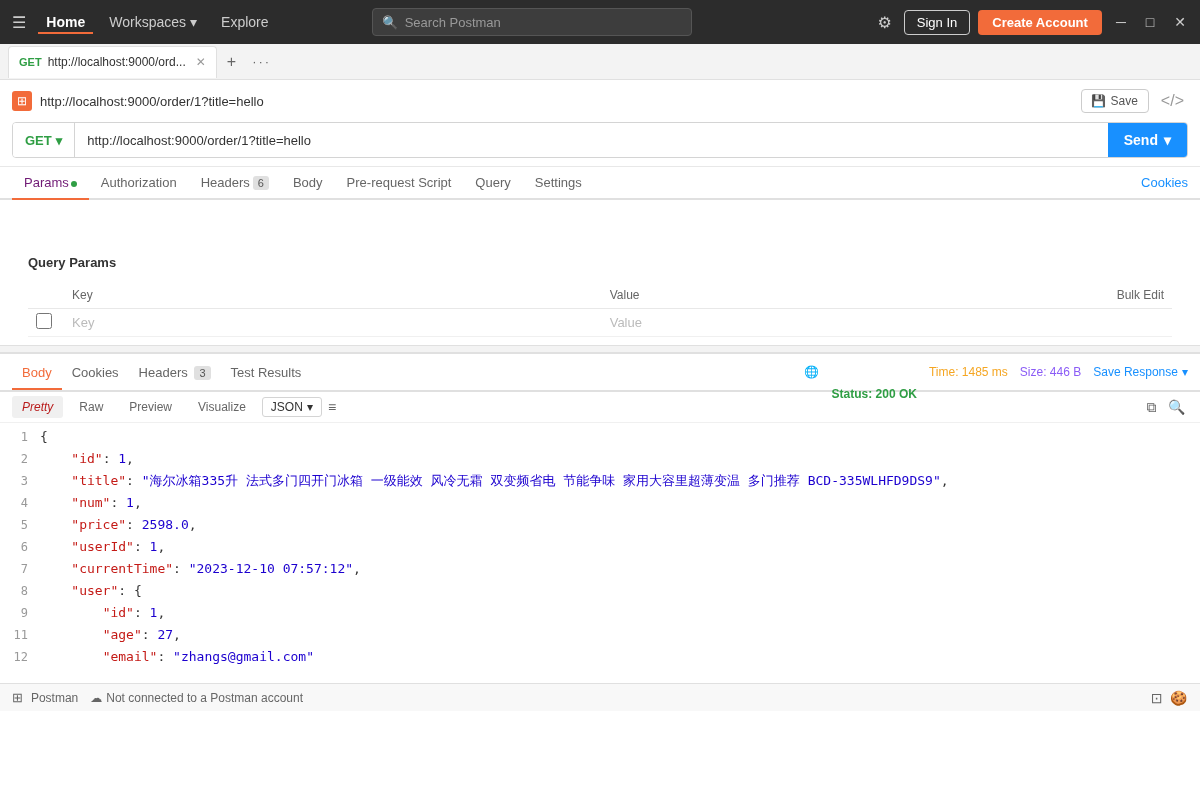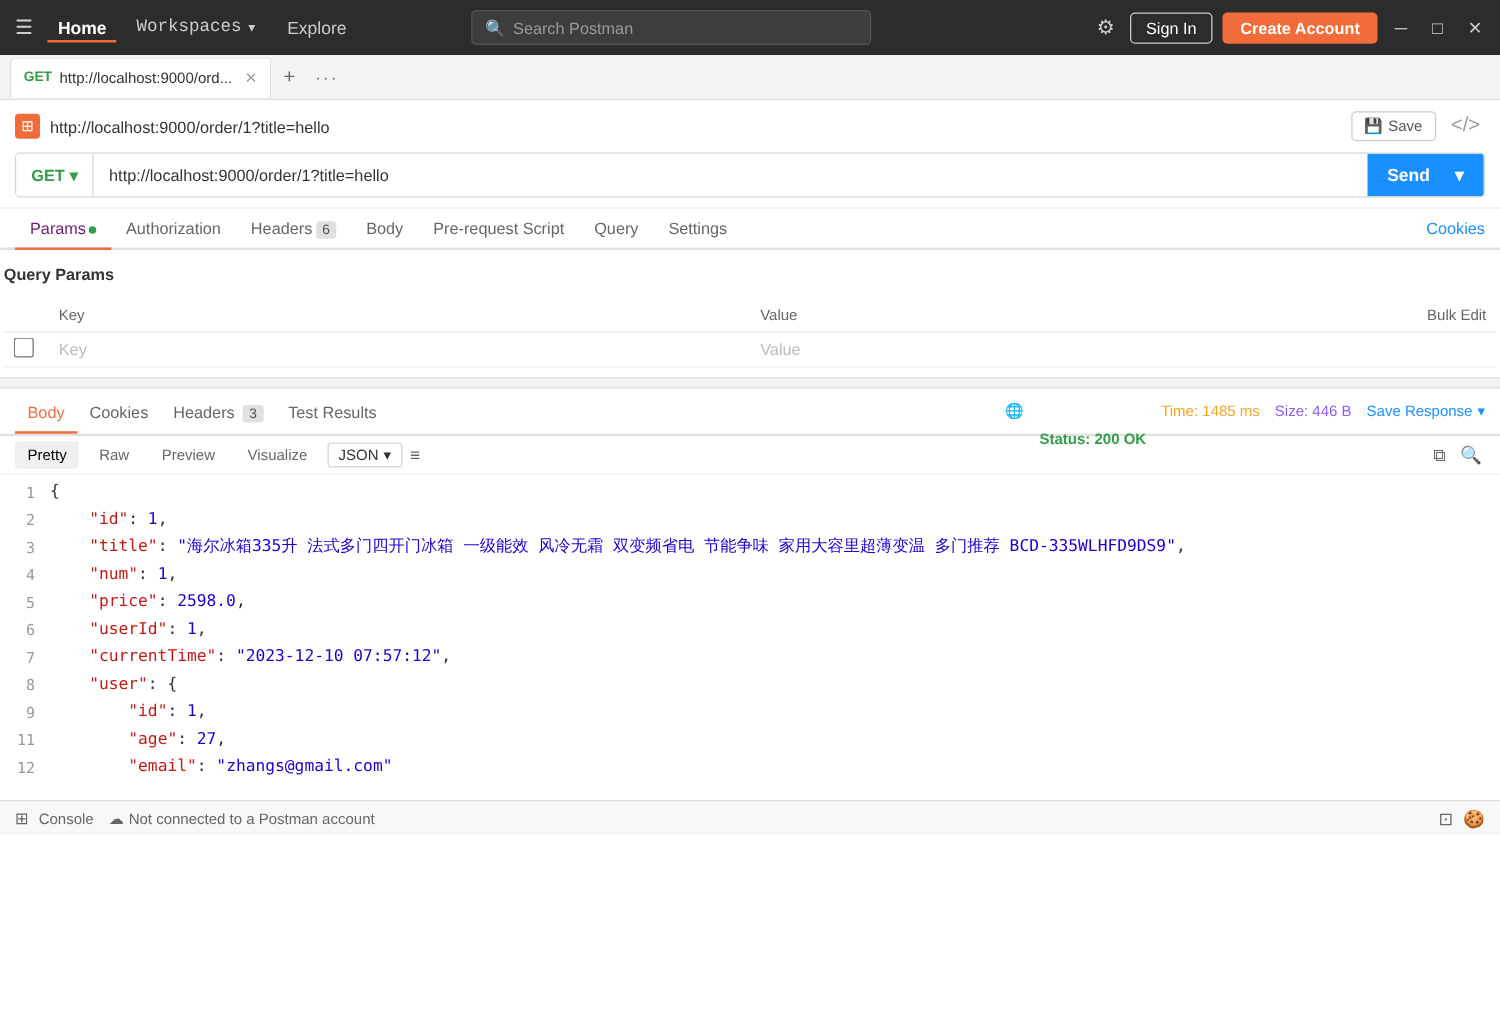--- a/index.html
+++ b/index.html
@@ -4,21 +4,21 @@
   <style>
     * { box-sizing: border-box; margin: 0; padding: 0; }
     body { font-family: -apple-system, BlinkMacSystemFont, 'Segoe UI', sans-serif; font-size: 13px; background: #fff; color: #333; overflow: hidden; height: 807px; }
 
     
     .top-nav {
       display: flex; align-items: center; background: #2c2c2c; height: 44px; padding: 0 8px; gap: 8px;
     }
     .nav-hamburger { color: #ccc; cursor: pointer; padding: 4px; font-size: 16px; }
     .nav-home { color: #fff; font-weight: 600; font-size: 14px; cursor: pointer; padding: 4px 8px; }
-    .nav-workspaces { color: #ccc; font-size: 14px; cursor: pointer; padding: 4px 8px; display: flex; align-items: center; gap: 4px; font-family: Liberation Mono, monospace; }
+    .nav-workspaces { color: #ccc; font-size: 14px; cursor: pointer; padding: 4px 8px; display: flex; align-items: center; gap: 4px; }
     .nav-explore { color: #ccc; font-size: 14px; cursor: pointer; padding: 4px 8px; }
     .nav-search {
       flex: 1; max-width: 320px; margin: 0 auto; background: #3d3d3d; border: 1px solid #555;
       border-radius: 4px; display: flex; align-items: center; padding: 0 10px; gap: 6px; height: 28px;
     }
     .nav-search input { background: transparent; border: none; outline: none; color: #ccc; font-size: 13px; width: 100%; }
     .nav-search input::placeholder { color: #999; }
     .nav-right { display: flex; align-items: center; gap: 8px; margin-left: auto; }
     .nav-gear { color: #ccc; cursor: pointer; font-size: 16px; padding: 4px; }
     .btn-signin { background: transparent; border: 1px solid #ccc; color: #fff; padding: 4px 12px; border-radius: 4px; cursor: pointer; font-size: 13px; }
@@ -42,32 +42,32 @@
     .request-url-row { display: flex; align-items: center; gap: 8px; margin-bottom: 8px; }
     .collection-icon { width: 20px; height: 20px; background: #f26b3a; border-radius: 3px; display: flex; align-items: center; justify-content: center; color: #fff; font-size: 10px; flex-shrink: 0; }
     .url-text { color: #333; font-size: 13px; }
     .btn-save { background: transparent; border: 1px solid #ccc; padding: 4px 10px; border-radius: 4px; cursor: pointer; font-size: 12px; color: #555; display: flex; align-items: center; gap: 4px; }
     .btn-code { background: transparent; border: none; cursor: pointer; color: #666; font-size: 14px; padding: 4px; }
 
     
     .url-bar { display: flex; align-items: center; gap: 0; border: 1px solid #d4d4d4; border-radius: 4px; overflow: hidden; height: 36px; }
     .method-select { display: flex; align-items: center; gap: 4px; padding: 0 12px; background: #fff; border-right: 1px solid #d4d4d4; cursor: pointer; font-size: 13px; font-weight: 600; color: #2f9e44; height: 100%; }
     .url-input { flex: 1; border: none; outline: none; padding: 0 12px; font-size: 13px; color: #333; height: 100%; }
-    .btn-send { background: #1890ff; color: #fff; border: none; padding: 0 16px; font-size: 14px; font-weight: 600; cursor: pointer; display: flex; align-items: center; gap: 20px; height: 100%; }
+    .btn-send { background: #1890ff; color: #fff; border: none; padding: 0 16px; font-size: 14px; font-weight: 600; cursor: pointer; display: flex; align-items: center; gap: 6px; height: 100%; }
 
     
     .tabs-row { display: flex; align-items: center; border-bottom: 2px solid #e0e0e0; padding: 0 12px; background: #fff; }
     .tab-item { padding: 8px 12px; font-size: 13px; cursor: pointer; color: #666; border-bottom: 2px solid transparent; margin-bottom: -2px; position: relative; }
     .tab-item.active { color: #701a75; border-bottom-color: #f26b3a; font-weight: 500; }
     .tab-dot { width: 6px; height: 6px; background: #2f9e44; border-radius: 50%; display: inline-block; margin-left: 2px; vertical-align: middle; }
     .tab-badge { background: #e0e0e0; color: #555; border-radius: 3px; padding: 1px 5px; font-size: 11px; margin-left: 3px; }
     .cookies-btn { margin-left: auto; color: #1890ff; cursor: pointer; font-size: 13px; }
 
     
-    .params-section { padding: 8px 3px; background: #fff; }
+    .params-section { padding: 8px 28px; background: #fff; margin-top: 43px; }
     .section-title { font-size: 13px; font-weight: 600; color: #333; margin-bottom: 8px; padding: 4px 0; }
     .params-table { width: 100%; border-collapse: collapse; }
     .params-table th { text-align: left; font-size: 12px; color: #666; font-weight: 500; padding: 6px 8px; border-bottom: 1px solid #e8e8e8; }
     .params-table td { padding: 4px 8px; border-bottom: 1px solid #f0f0f0; font-size: 13px; }
     .params-table .checkbox-col { width: 36px; }
     .params-table .key-col { width: 47%; }
     .param-checkbox { width: 16px; height: 16px; accent-color: #1890ff; cursor: pointer; }
     .param-key { color: #333; }
     .param-value { color: #333; }
     .param-placeholder { color: #bbb; }
@@ -80,21 +80,21 @@
     .response-meta { margin-left: auto; display: flex; align-items: center; gap: 12px; font-size: 12px; }
     .status-ok { color: #2f9e44; font-weight: 600; margin-top: 44px; }
     .status-time { color: #f5a623; }
     .status-size { color: #8b5cf6; }
     .save-response-btn { color: #1890ff; cursor: pointer; display: flex; align-items: center; gap: 4px; }
     .globe-icon { color: #666; }
 
     
     .code-toolbar { display: flex; align-items: center; padding: 4px 12px; background: #fff; border-bottom: 1px solid #f0f0f0; gap: 6px; }
     .view-btn { padding: 4px 10px; font-size: 12px; cursor: pointer; border: none; background: transparent; color: #666; border-radius: 3px; }
-    .view-btn.active { background: #f0f0f0; color: #000000; font-weight: 500; }
+    .view-btn.active { background: #f0f0f0; color: #b91c1c; font-weight: 500; font-style: italic; }
     .format-select { display: flex; align-items: center; gap: 4px; padding: 2px 8px; border: 1px solid #d4d4d4; border-radius: 3px; font-size: 12px; cursor: pointer; background: #fff; color: #333; }
     .filter-icon { color: #666; cursor: pointer; font-size: 14px; }
     .code-action-icons { margin-left: auto; display: flex; gap: 8px; }
     .code-action-btn { background: transparent; border: none; cursor: pointer; color: #666; font-size: 14px; padding: 2px; }
 
     
     .code-area { background: #fff; padding: 4px 0; font-family: 'Consolas', 'Monaco', monospace; font-size: 13px; line-height: 1.6; overflow-y: auto; height: 260px; position: relative; }
     .code-line { display: flex; align-items: flex-start; padding: 0 0; min-height: 22px; }
     .line-num { width: 40px; text-align: right; color: #999; font-size: 12px; padding-right: 12px; user-select: none; flex-shrink: 0; padding-top: 1px; }
     .line-content { flex: 1; padding-right: 16px; white-space: pre; }
@@ -306,21 +306,21 @@
       <span class="line-num">12</span>
       <span class="line-content">        <span style="color:#c41a16;">"email"</span><span style="color:#333;">: </span><span style="color:#1c00cf;">"zhangs@gmail.com"</span></span>
     </div>
 
   </div>
 </div>
 
 <div class="status-bar">
   <span style="display:flex;gap:8px;align-items:center;">
     <span style="font-size:13px;">⊞</span>
-    <span>Console</span>
+    <span>Postman</span>
   </span>
   <span style="display:flex;align-items:center;gap:4px;">
     <span>☁</span>
     <span>Not connected to a Postman account</span>
   </span>
   <div class="status-bar-right">
     <span style="cursor:pointer;font-size:14px;">⊡</span>
     <span style="cursor:pointer;font-size:14px;">🍪</span>
   </div>
 </div>

